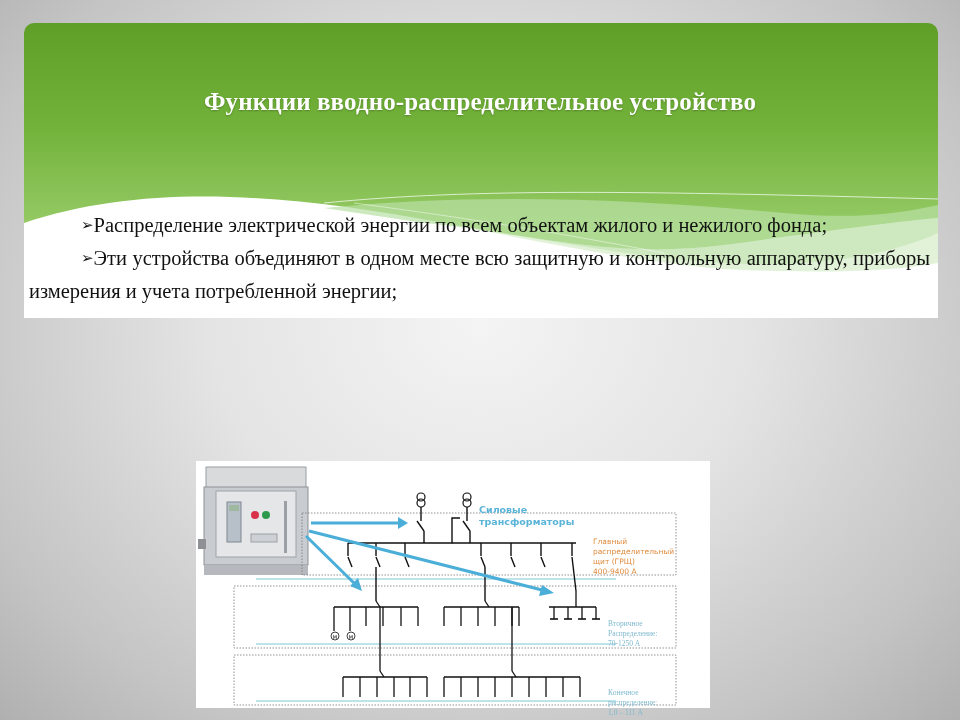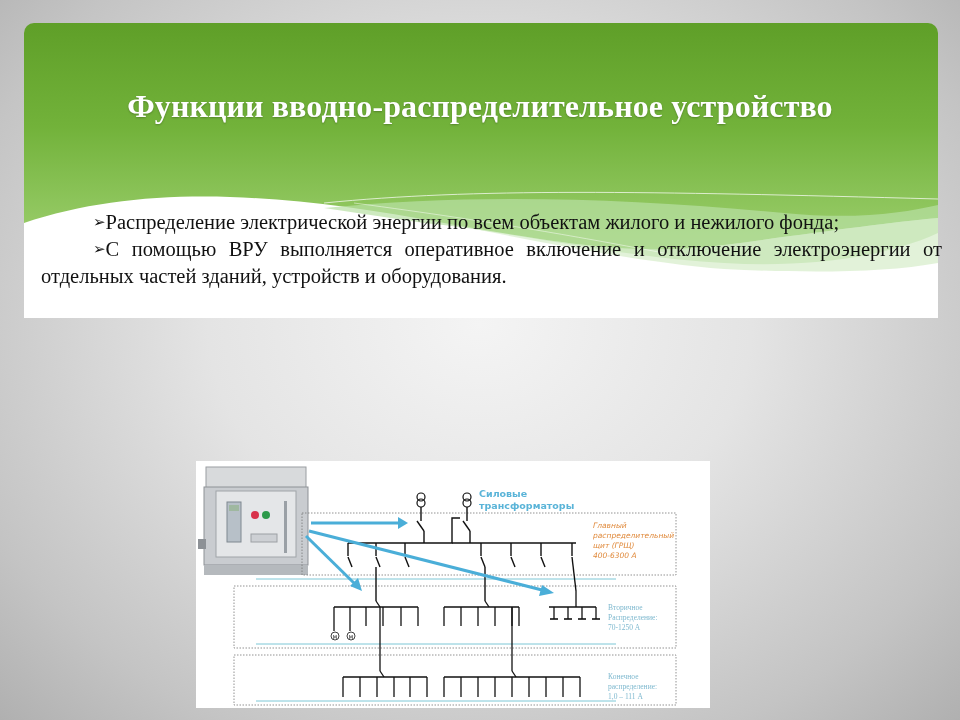--- a/index.html
+++ b/index.html
@@ -12,37 +12,37 @@
       position: absolute; left: 24px; top: 23px; width: 914px; height: 295px;
       border-radius: 10px 10px 0 0; overflow: hidden;
     }
     .header-band {
       position: absolute; left: 0; top: 0; width: 100%; height: 295px;
       background: linear-gradient(180deg, #5f9f28 0%, #72b23a 35%, #8cc45a 60%, #a2d173 80%, #b6dc92 100%);
     }
     .wave-svg { position: absolute; left: 0; top: 0; width: 914px; height: 295px; }
     .title {
       position: absolute; left: 0; top: 88px; width: 960px; text-align: center;
-      color: #ffffff; font-weight: bold; font-size: 32px; letter-spacing: 0.1px;
+      color: #ffffff; font-weight: bold; font-size: 25px; letter-spacing: 0.1px;
       text-shadow: 0 1px 2px rgba(0,0,0,0.25);
     }
     .content {
       position: absolute; left: 29px; top: 210px; width: 901px;
-      font-size: 20.5px; line-height: 25px; color: #111;
-      text-align: justify; text-align-last: left; margin-left: 12px;
+      font-size: 20.5px; line-height: 31px; color: #111;
+      text-align: justify; text-align-last: left;
     }
     .bullet-para { margin: 0; text-indent: 52px; }
     .bullet-para .arrow { font-family: "DejaVu Sans", sans-serif; font-size: 15px; position: relative; top: -2px; }
     .diagram {
       position: absolute; left: 196px; top: 461px; width: 514px; height: 247px;
       background: #ffffff;
     }
     .diagram svg { position: absolute; left: 0; top: 0; }
     .dlabel {
-      position: absolute; font-family: "DejaVu Sans", sans-serif; font-size: 7.5px; line-height: 10px;
+      position: absolute; font-family: "DejaVu Sans", sans-serif; font-size: 7.5px; line-height: 10px; margin-top: 16px;
     }
     .dlabel.blue { color: #5ab4d8; }
     .dlabel.orange { color: #e08a3c; }
     .dlabel.teal { color: #7fb9cf; font-family: Liberation Serif, serif; }
     .dlabel.big { font-size: 9.5px; line-height: 12px; font-weight: bold; }
   </style>
 </head>
 <body>
 
 <div class="slide-bg-frame">
@@ -53,21 +53,21 @@
     <path d="M420,200 C560,225 620,232 700,222 C790,210 860,200 914,195 L914,240 C860,250 780,250 700,246 C620,240 520,220 420,200 Z" fill="#cfeac0" opacity="0.6"></path>
     <path d="M300,180 C450,165 620,168 914,176" stroke="#ffffff" stroke-width="1" fill="none" opacity="0.7"></path>
     <path d="M330,180 C480,200 560,215 640,230" stroke="#ffffff" stroke-width="0.8" fill="none" opacity="0.6"></path>
   </svg>
 </div>
 
 <div class="title">Функции вводно-распределительное устройство</div>
 
 <div class="content">
   <p class="bullet-para"><span class="arrow">➢</span><span>Распределение электрической энергии по всем объектам жилого и нежилого фонда;</span></p>
-  <p class="bullet-para"><span class="arrow">➢</span><span>С помощью ВРУ выполняется оперативное включение и отключение электроэнергии от отдельных частей зданий, устройств и оборудования.</span></p>
+  <p class="bullet-para"><span class="arrow">➢</span><span>Эти устройства объединяют в одном месте всю защитную и контрольную аппаратуру, приборы измерения и учета потребленной энергии;</span></p>
 </div>
 
 <div class="diagram">
   <svg width="514" height="247" viewBox="0 0 514 247">
 
     <g>
       <rect x="10" y="6" width="100" height="22" fill="#d8dadc" stroke="#9a9ea2"></rect>
       <rect x="8" y="26" width="104" height="78" fill="#c9ccd0" stroke="#8d9196"></rect>
       <rect x="20" y="30" width="80" height="66" fill="#e4e6e8" stroke="#a0a4a8"></rect>
       <rect x="31" y="41" width="14" height="40" fill="#b7c0c8" stroke="#7f8890"></rect>
@@ -188,25 +188,25 @@
     <g stroke="#4aaed8" stroke-width="3" fill="#4aaed8">
       <line x1="115" y1="62" x2="205" y2="62"></line>
       <polygon points="212,62 202,56 202,68" stroke="none"></polygon>
       <line x1="113" y1="70" x2="350" y2="130"></line>
       <polygon points="358,132 346,124 343,135" stroke="none"></polygon>
       <line x1="110" y1="75" x2="160" y2="124"></line>
       <polygon points="166,130 162,117 154,125" stroke="none"></polygon>
     </g>
   </svg>
   <div class="dlabel blue big" style="left:283px; top:27px; width:100px;">Силовые трансформаторы</div>
-  <div class="dlabel orange" style="left:397px; top:60px;font-style:italic;">
+  <div class="dlabel orange" style="left:397px; top:60px;">
     <div>Главный</div>
     <div>распределительный</div>
     <div>щит (ГРЩ)</div>
-    <div>400-6300 А</div>
+    <div>400-9400 А</div>
   </div>
   <div class="dlabel teal" style="left:412px; top:142px;">
     <div>Вторичное</div>
     <div>Распределение:</div>
     <div>70-1250 А</div>
   </div>
   <div class="dlabel teal" style="left:412px; top:211px;">
     <div>Конечное</div>
     <div>распределение:</div>
     <div>1,0 – 111 А</div>

